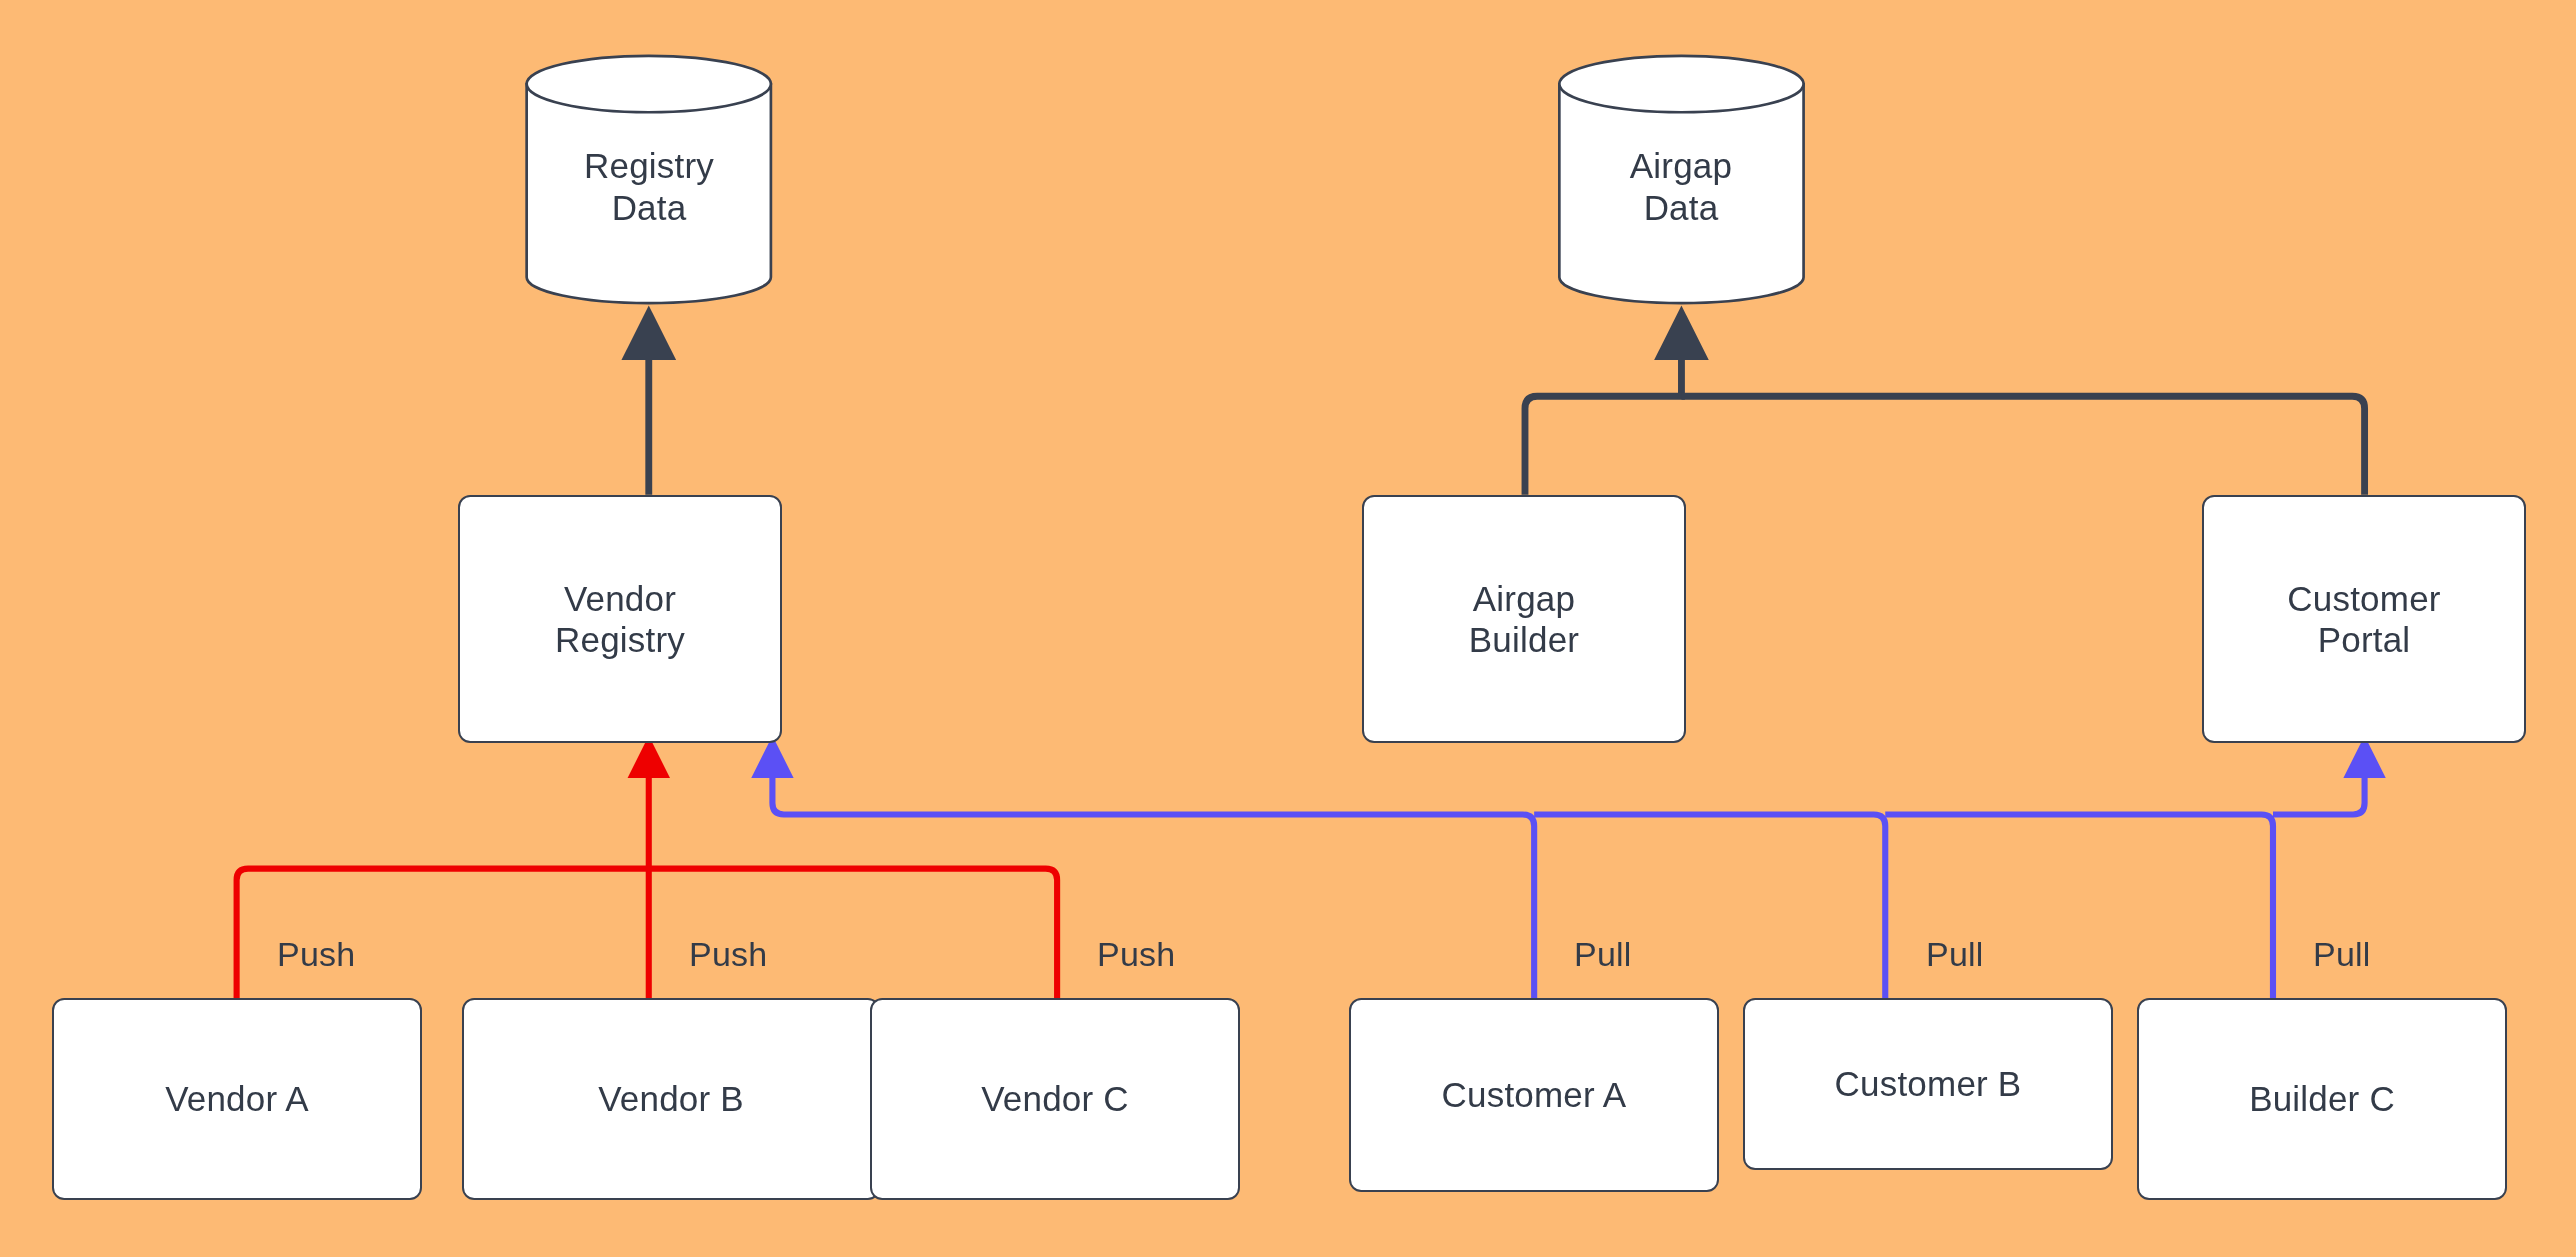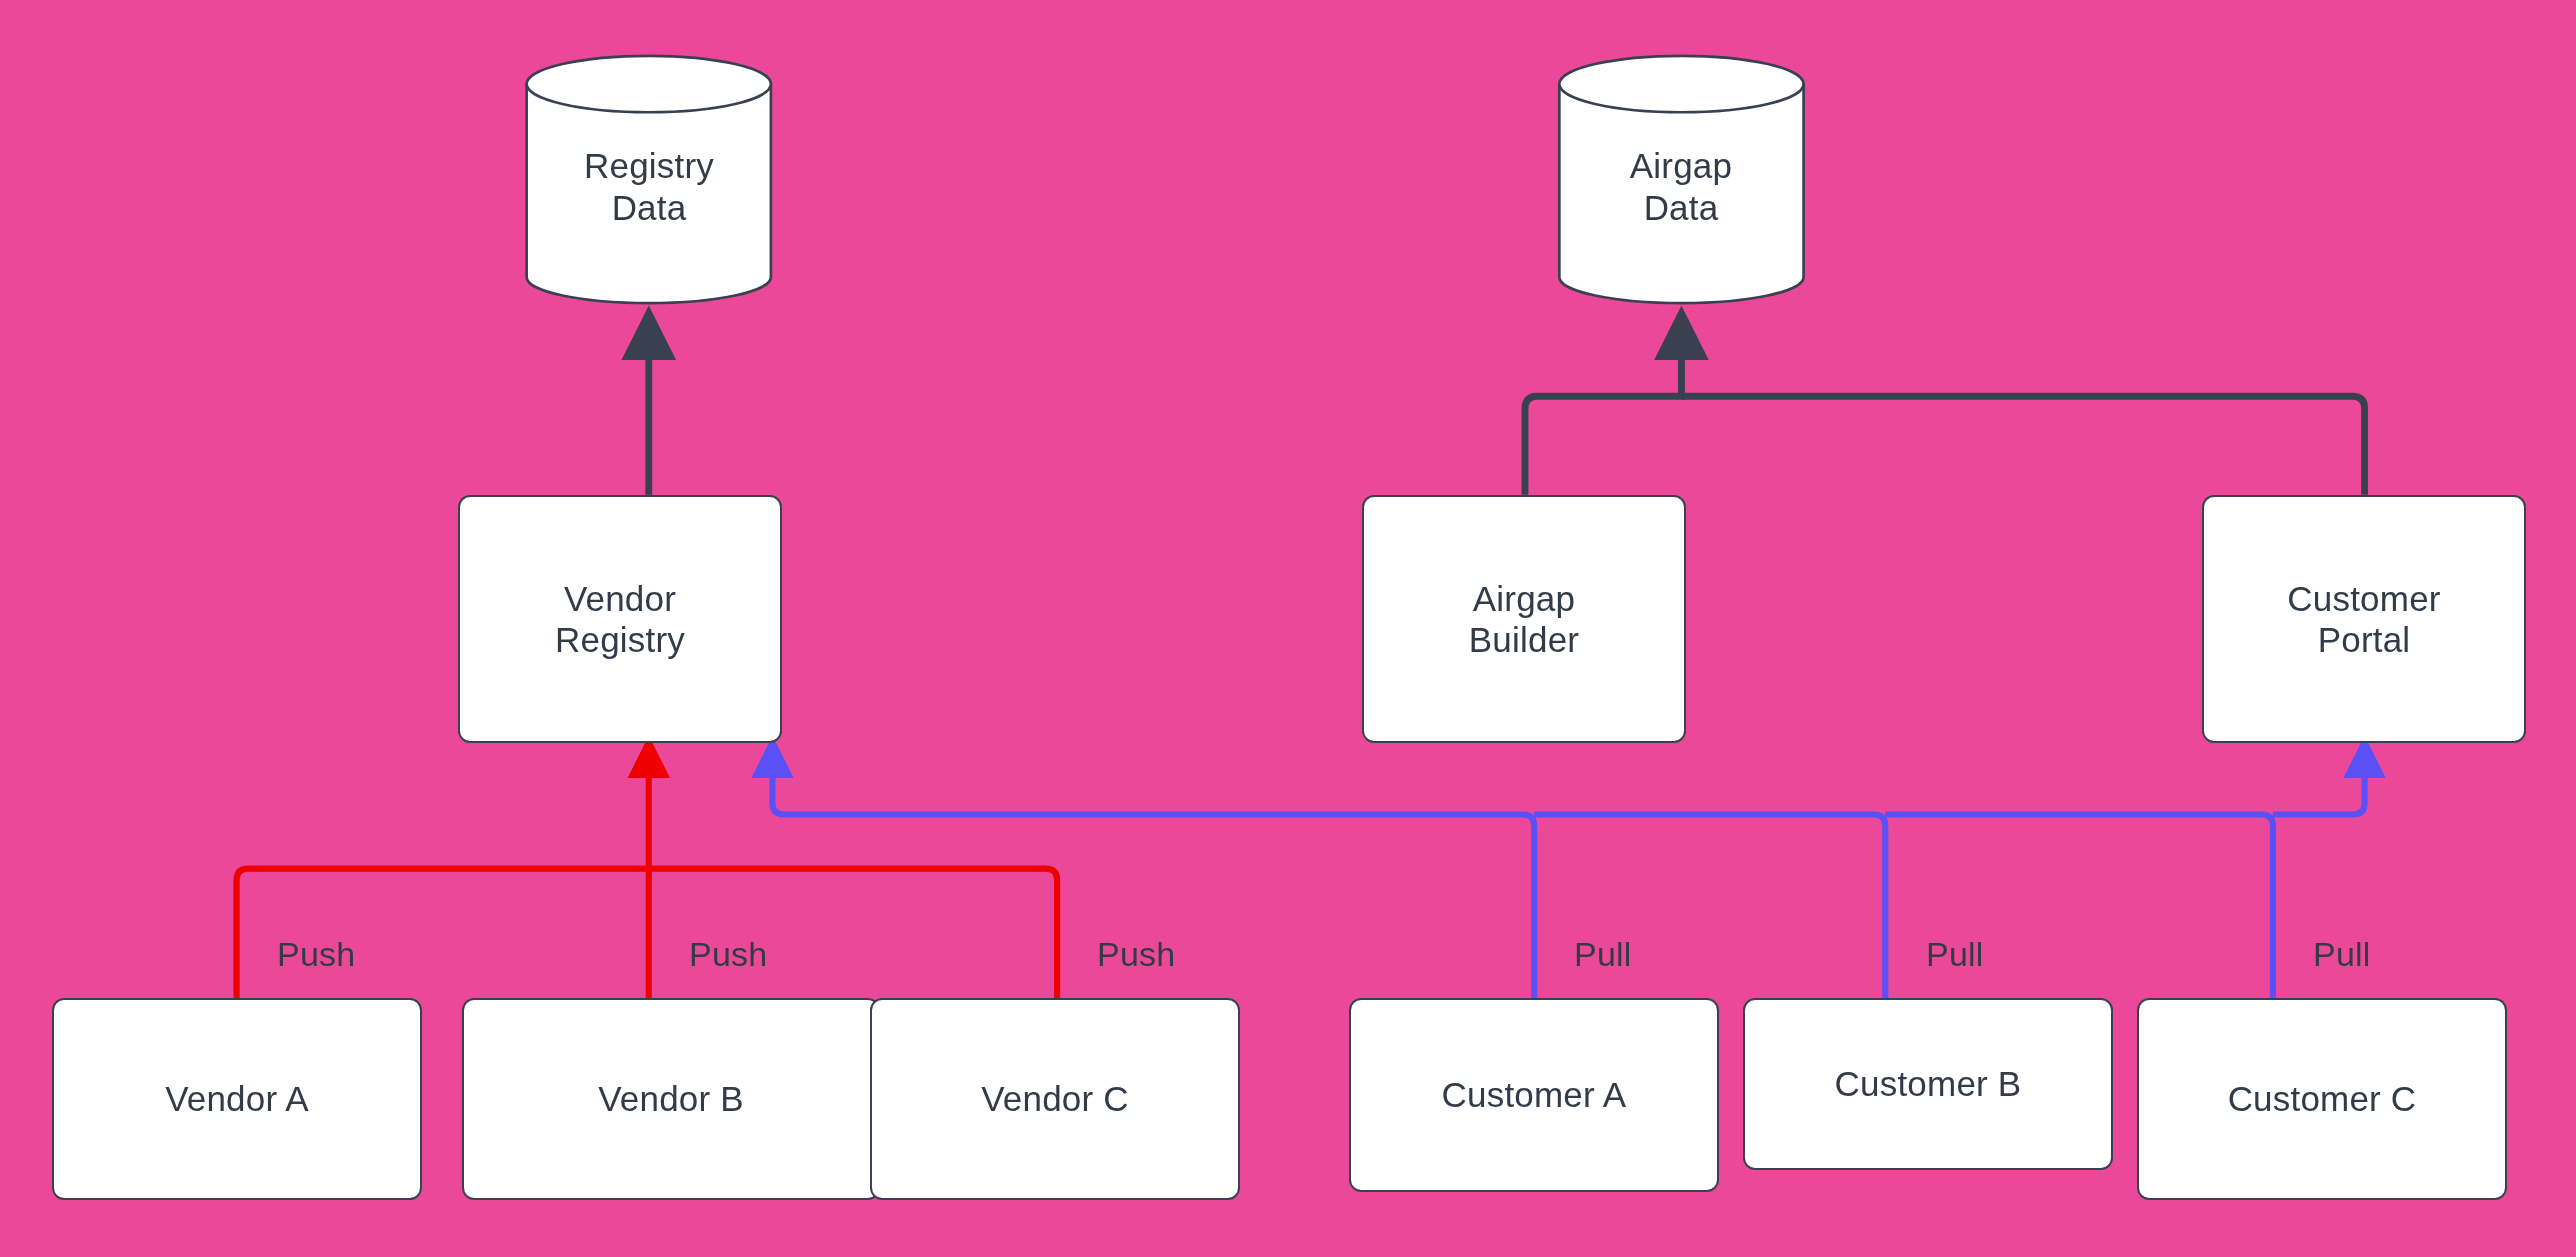--- a/index.html
+++ b/index.html
@@ -10,21 +10,21 @@
   body {
     width: 2576px;
     height: 1258px;
     font-family: "Liberation Sans", sans-serif;
     overflow: hidden;
   }
   #canvas {
     position: relative;
     width: 2576px;
     height: 1258px;
-    background: #ec4899;
+    background: #fdba74;
   }
   svg.layer {
     position: absolute;
     top: 0;
     left: 0;
     width: 2576px;
     height: 1258px;
     pointer-events: none;
   }
   .node {
@@ -132,21 +132,21 @@
   <div class="node" style="left:52px; top:998px; width:370px; height:202px;">Vendor A</div>
 
   <div class="node" style="left:462px; top:998px; width:418px; height:202px;">Vendor B</div>
 
   <div class="node" style="left:870px; top:998px; width:370px; height:202px;">Vendor C</div>
 
   <div class="node" style="left:1349px; top:998px; width:370px; height:194px;">Customer A</div>
 
   <div class="node" style="left:1743px; top:998px; width:370px; height:172px;">Customer B</div>
 
-  <div class="node" style="left:2137px; top:998px; width:370px; height:202px;">Customer C</div>
+  <div class="node" style="left:2137px; top:998px; width:370px; height:202px;">Builder C</div>
 
   <div class="edge-label" style="left:252px; top:937px;">Push</div>
 
   <div class="edge-label" style="left:664px; top:937px;">Push</div>
 
   <div class="edge-label" style="left:1072px; top:937px;">Push</div>
 
   <div class="edge-label" style="left:1549px; top:937px;">Pull</div>
 
   <div class="edge-label" style="left:1901px; top:937px;">Pull</div>

